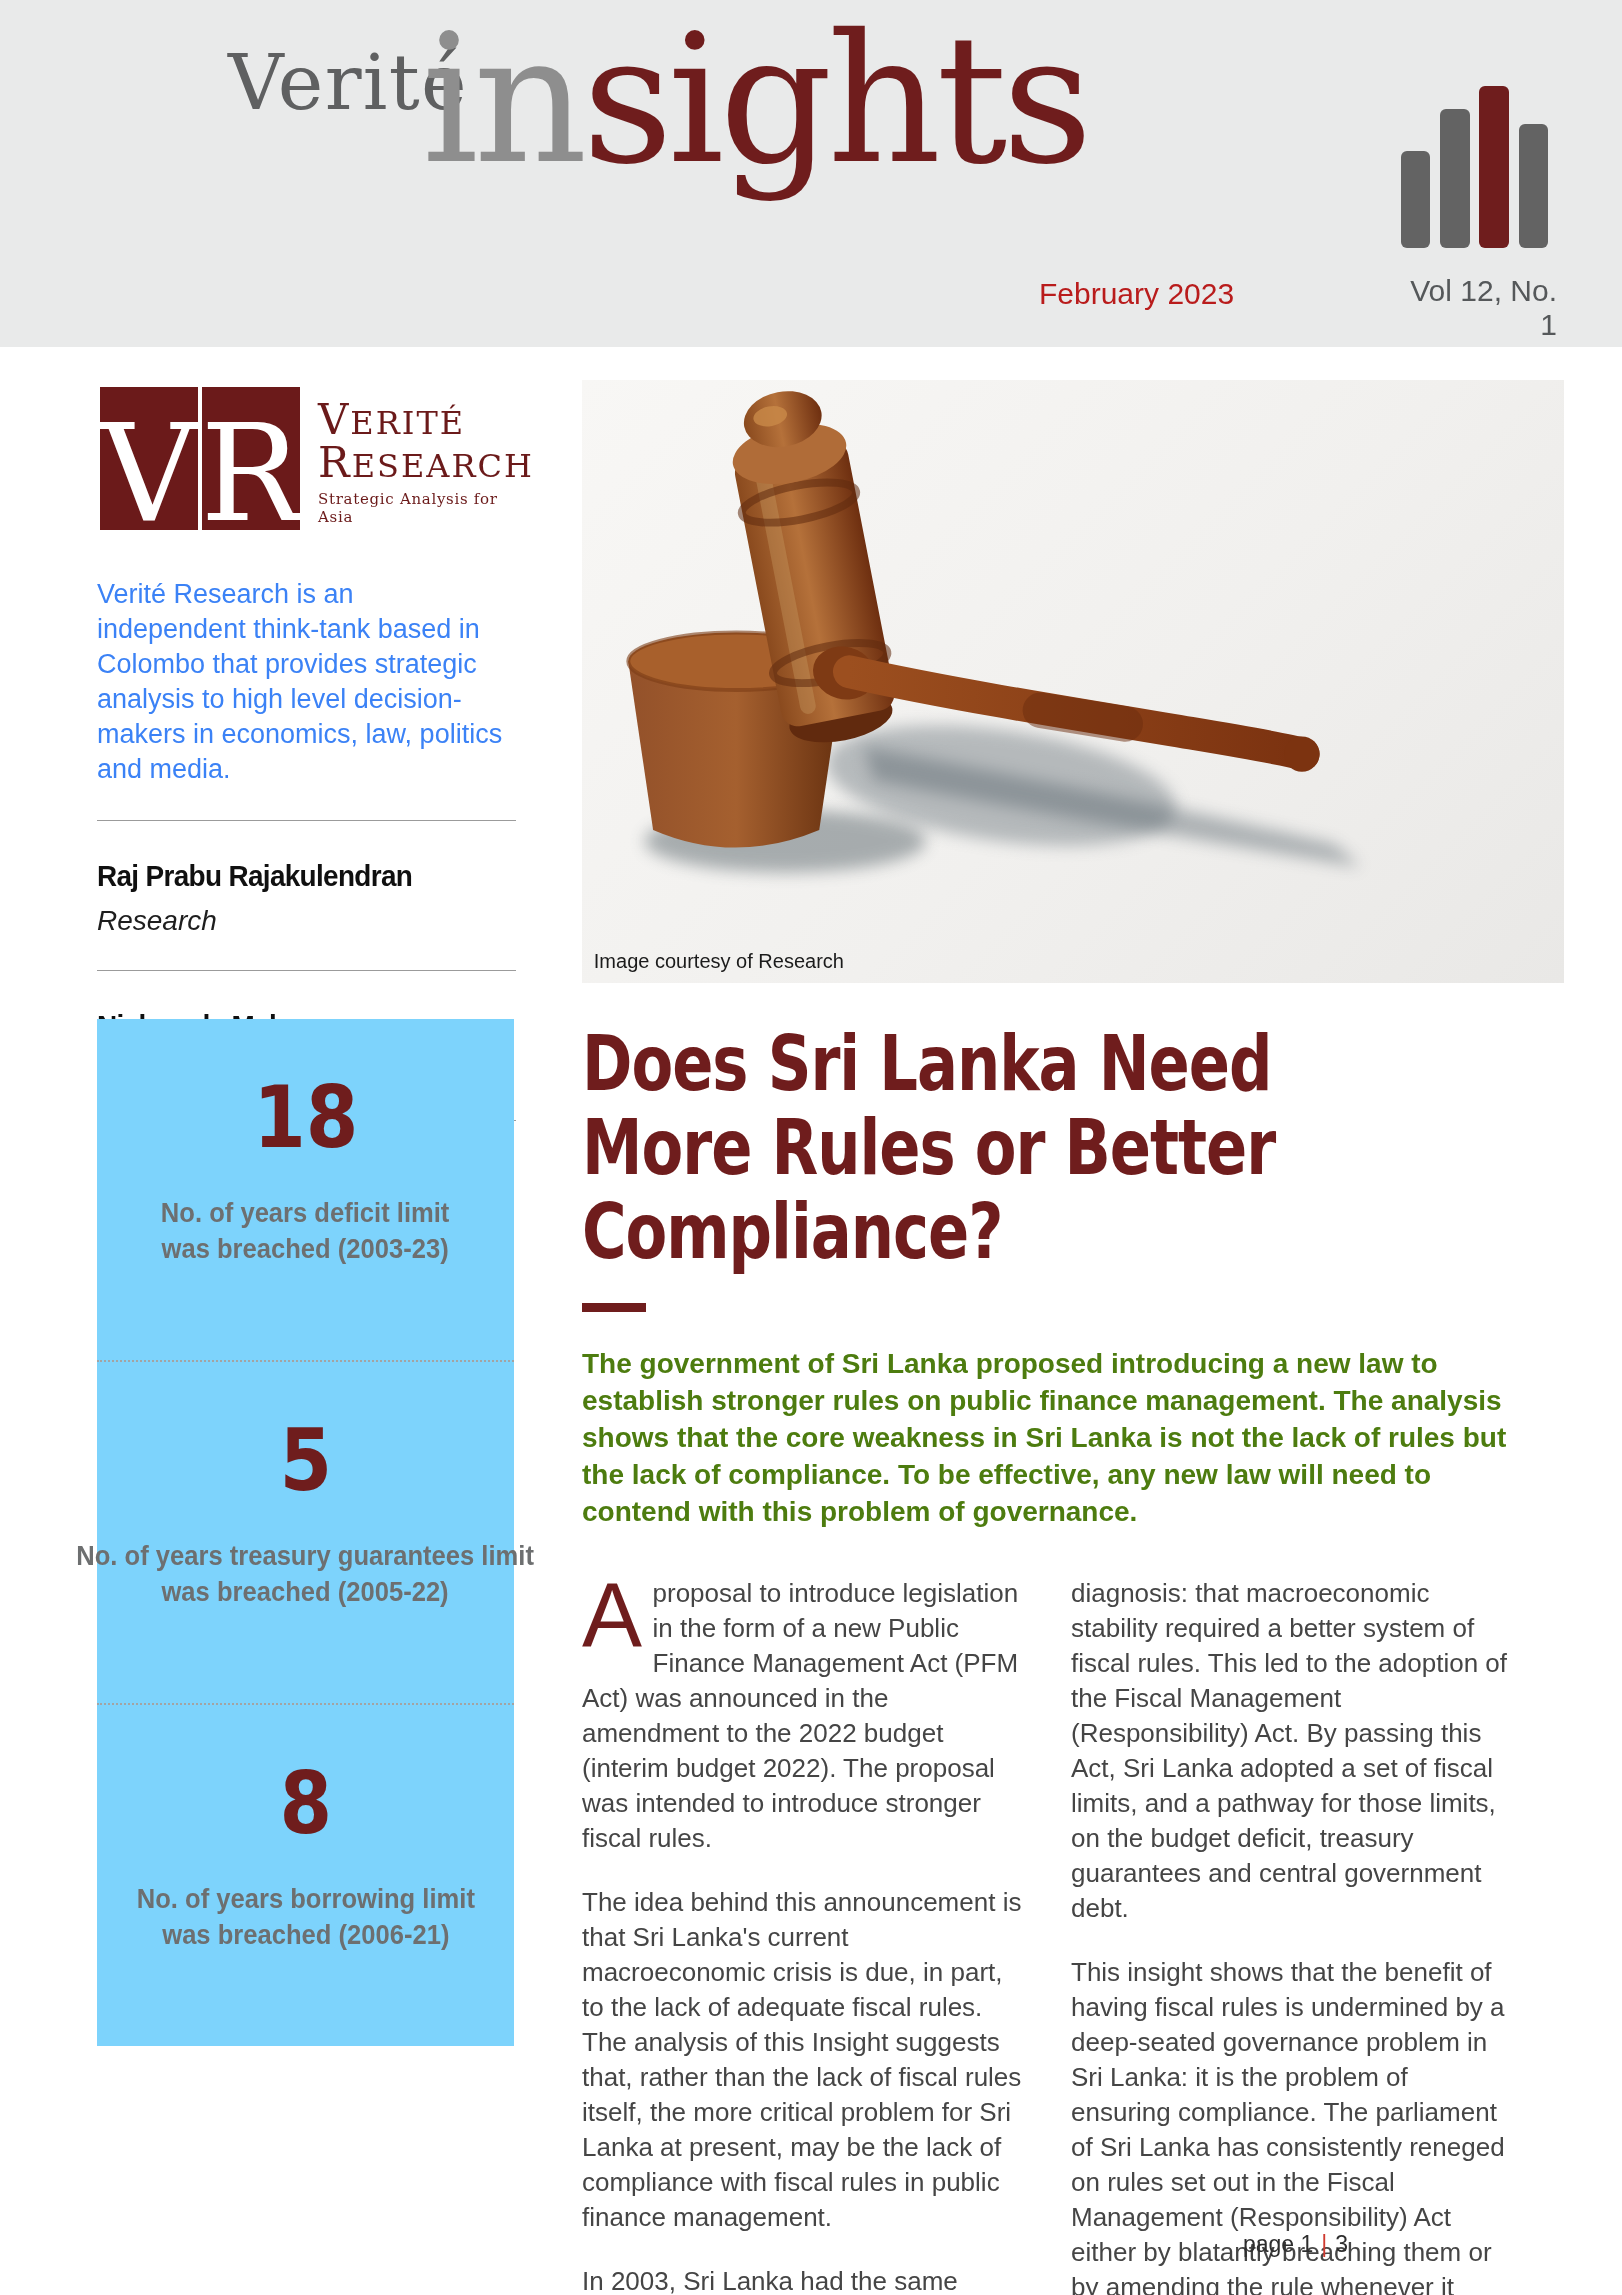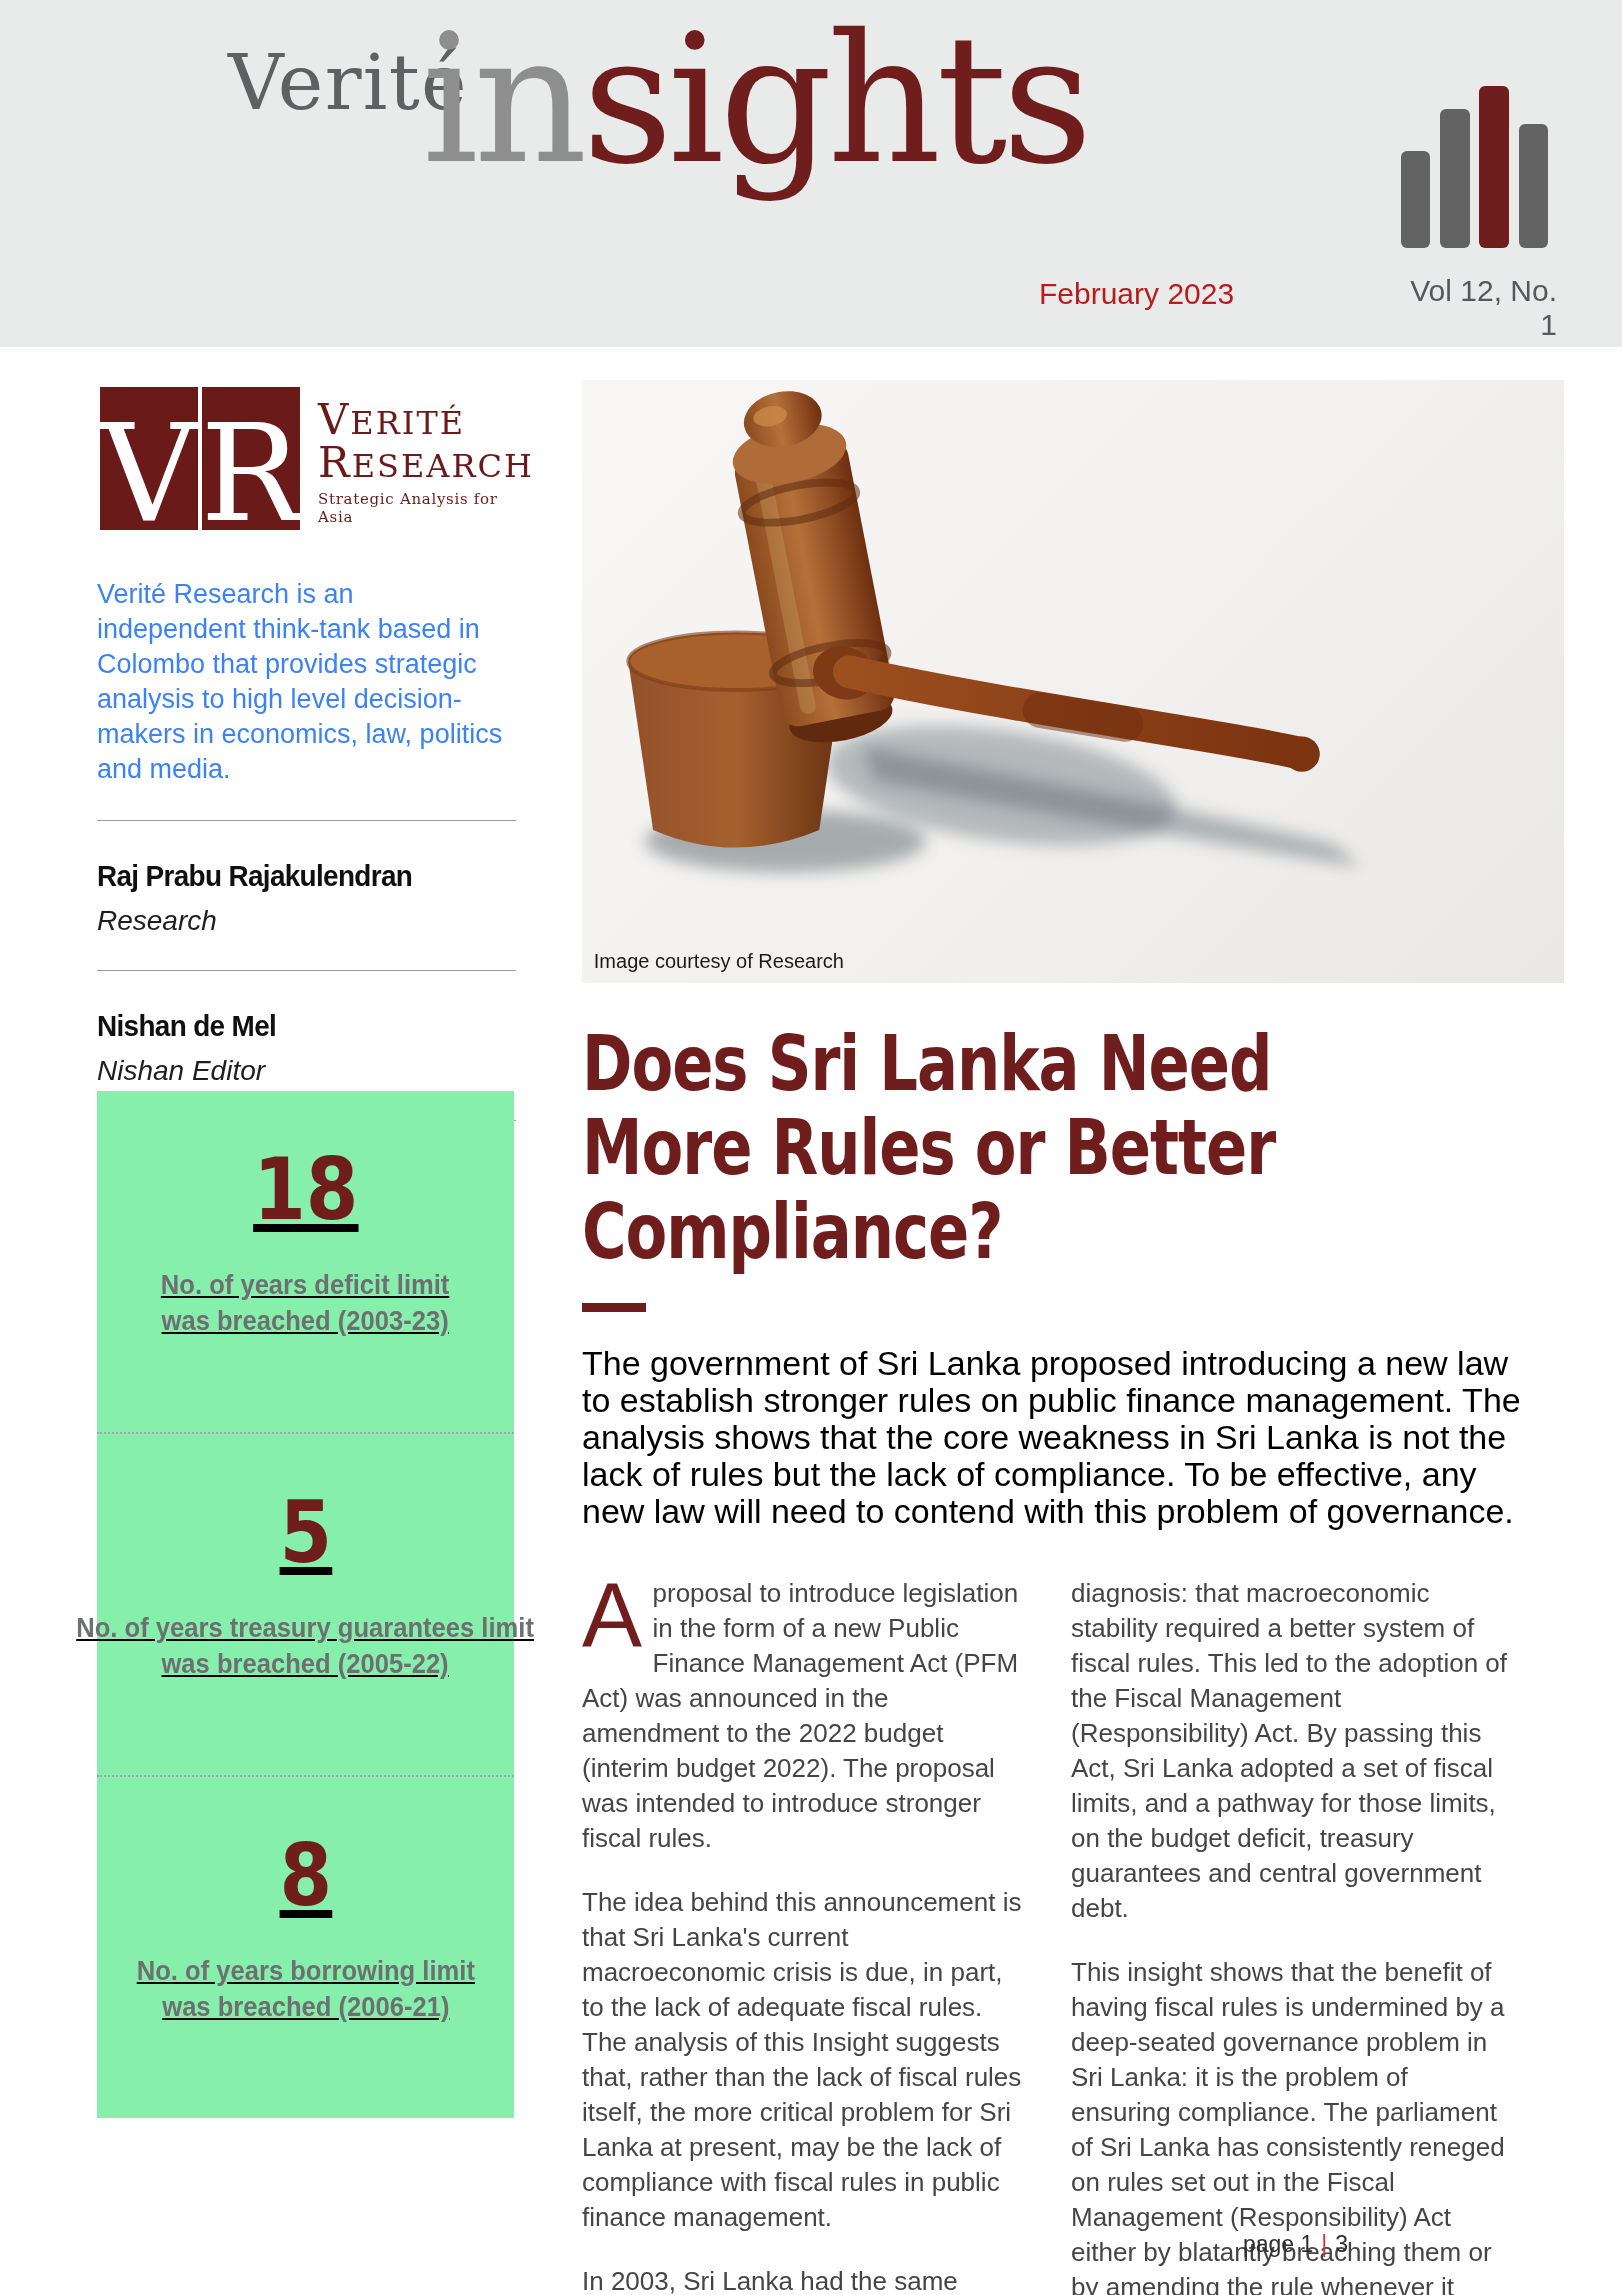--- a/index.html
+++ b/index.html
@@ -28,39 +28,39 @@
   .vr-text{position:absolute;left:221px;top:13px;}
   .vr-name{font-family:"DejaVu Serif",serif;color:#6B1A1A;font-size:32px;line-height:39px;letter-spacing:2px;}
   .vr-name::first-letter{font-size:42px;}
   .vr-tagline{font-family:"DejaVu Serif",serif;color:#6B1A1A;font-size:15px;margin-top:3.9px;letter-spacing:0.7px;}
   .about{font-size:27px;line-height:35px;color:#3b82f6;width:409px;}
   .side-rule{border:none;border-top:1.3px solid #9b9b9b;margin:33px 0 0 0;width:419px;}
   .contrib{margin-top:38px;}
   .contrib-name{font-size:29.4px;font-weight:bold;color:#101010;letter-spacing:-0.7px;
                 transform:scaleX(.95);transform-origin:0 50%;width:fit-content;}
   .contrib-role{margin-top:11.8px;font-size:28px;font-style:italic;color:#1e1e1e;}
-  .stats-panel{position:absolute;left:97px;top:1091px;width:417px;height:1027px;background:#86efac;
-               display:flex;flex-direction:column;text-decoration:underline;}
+  .stats-panel{position:absolute;left:97px;top:1019px;width:417px;height:1027px;background:#7dd3fc;
+               display:flex;flex-direction:column;}
   .stat{flex:1;display:flex;flex-direction:column;align-items:center;padding-top:55px;}
   .stat + .stat{border-top:2px dotted #a3a3a3;}
   .stat-value{font-family:"DejaVu Sans",sans-serif;font-weight:bold;font-size:86px;line-height:86px;
               color:#6F1D1D;transform:scaleX(.88);}
   .stat-label{margin-top:35px;font-weight:bold;font-size:27.5px;line-height:36px;color:#6d6f70;
               text-align:center;transform:scaleX(.93);white-space:nowrap;}
   
   .main{position:absolute;left:582px;top:380px;width:982px;}
   .photo{position:relative;width:982px;height:603px;background:linear-gradient(135deg,#f8f7f5 0%,#f1f0ee 55%,#e9e8e6 100%);}
   .photo svg{position:absolute;left:0;top:0;}
   .photo-caption{position:absolute;left:11.8px;bottom:10.5px;font-size:20px;color:#1b1b1b;}
   .headline{margin-top:39px;}
   .headline-line{font-family:"DejaVu Sans",sans-serif;font-weight:bold;font-size:76px;line-height:84px;
                  color:#6F1D1D;letter-spacing:-1.3px;transform:scaleX(.8);transform-origin:0 50%;
                  white-space:nowrap;width:fit-content;}
   .title-rule{width:64px;height:8.5px;background:#6F1D1D;margin-top:29px;}
-  .standfirst{margin-top:33px;width:962px;font-size:34px;line-height:37px;color:#000000;}
+  .standfirst{margin-top:33px;width:962px;font-size:28px;line-height:37px;color:#4d7c0f;font-weight:bold;}
   .columns{margin-top:46px;display:flex;}
   .col{width:442px;font-size:26px;line-height:35px;color:#454545;}
   .col.left{margin-right:47px;}
   .col p{margin:0;}
   .col p + p{margin-top:29px;}
   .dropcap{float:left;font-size:90px;line-height:69px;color:#6F1D1D;margin:5.2px 10.5px 0 0;}
   
   .footer{position:absolute;left:1243px;top:2231px;width:288px;text-align:left;font-size:23px;color:#2e2e2e;}
   .footer .sep{color:#cf3a30;margin:0 7.9px;}
 </style>

